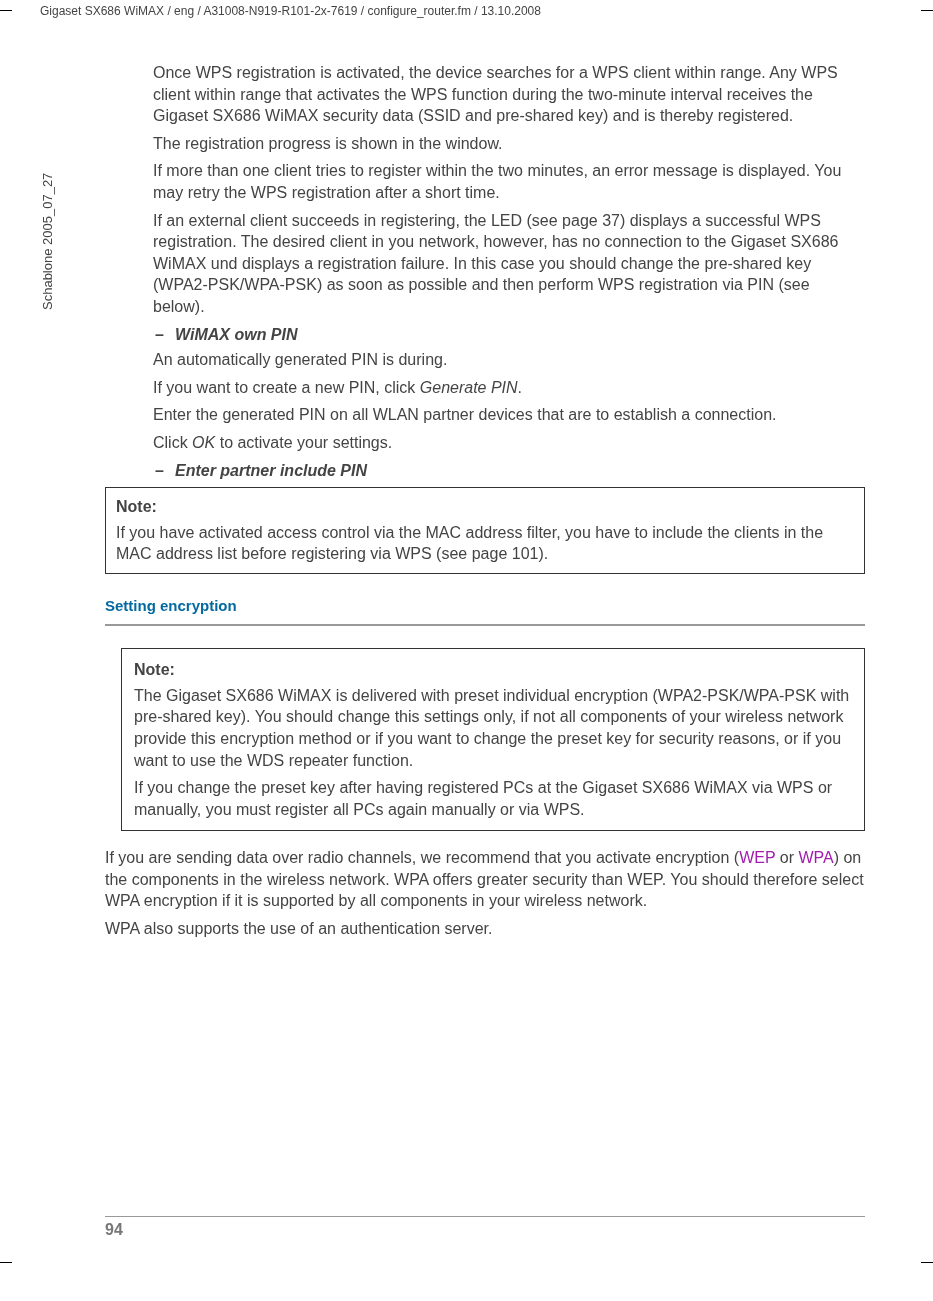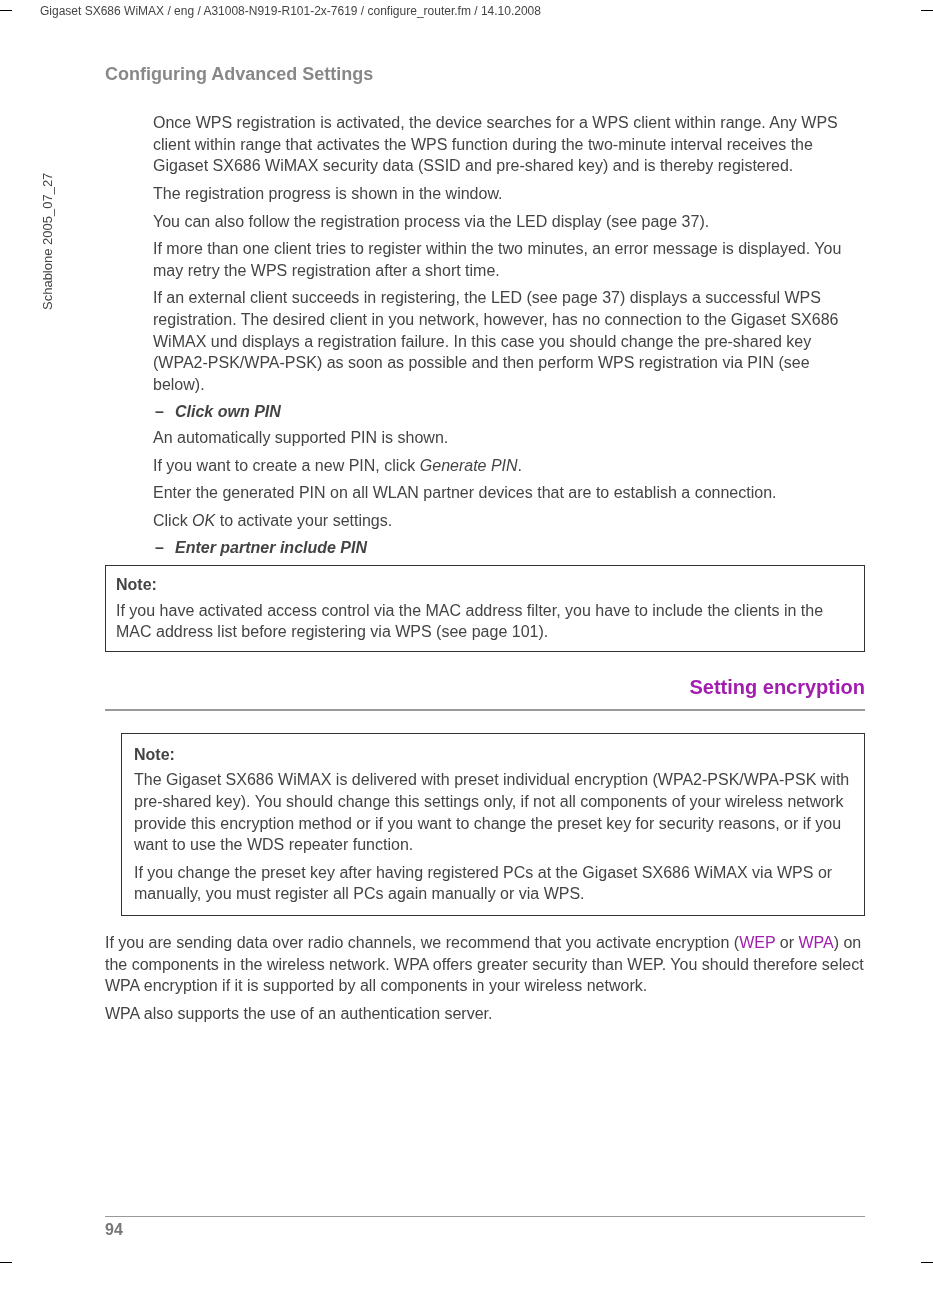--- a/index.html
+++ b/index.html
@@ -88,24 +88,23 @@
       border: 1px solid #333;
       padding: 10px 12px;
       margin: 22px 0 16px 16px;
     }
     .note-title {
       font-weight: bold;
       margin-bottom: 4px;
     }
     .h2 {
       font-weight: bold;
-      font-size: 20px;
-      color: #a21caf;
+      font-size: 15px;
+      color: #0369a1;
       margin: 22px 0 8px 0;
-      text-align: right;
     }
     .hr-gray {
       border: none;
       border-top: 2px solid #999;
       margin: 2px 0 0 0;
     }
     .link {
       color: #a21caf;
     }
     .page-num {
@@ -125,38 +124,36 @@
     }
   </style>
 </head>
 <body>
 
 <div class="crop-mark tl-h"></div>
 <div class="crop-mark tr-h"></div>
 <div class="crop-mark bl-h"></div>
 <div class="crop-mark br-h"></div>
 
-<div class="header-path">Gigaset SX686 WiMAX / eng / A31008-N919-R101-2x-7619 / configure_router.fm / 14.10.2008</div>
+<div class="header-path">Gigaset SX686 WiMAX / eng / A31008-N919-R101-2x-7619 / configure_router.fm / 13.10.2008</div>
 
 <div class="sidebar-text2">Schablone 2005_07_27</div>
 
 <div class="content">
-  <div class="section-title">Configuring Advanced Settings</div>
 
   <div class="indent1 para">Once WPS registration is activated, the device searches for a WPS client within range. Any WPS client within range that activates the WPS function during the two-minute interval receives the Gigaset SX686 WiMAX security data (SSID and pre-shared key) and is thereby registered.</div>
   <div class="indent1 para">The registration progress is shown in the window.</div>
-  <div class="indent1 para">You can also follow the registration process via the LED display (see page 37).</div>
   <div class="indent1 para">If more than one client tries to register within the two minutes, an error message is displayed. You may retry the WPS registration after a short time.</div>
   <div class="indent1 para">If an external client succeeds in registering, the LED (see page 37) displays a successful WPS registration. The desired client in you network, however, has no connection to the Gigaset SX686 WiMAX und displays a registration failure. In this case you should change the pre-shared key (WPA2-PSK/WPA-PSK) as soon as possible and then perform WPS registration via PIN (see below).</div>
 
   <div class="dash-item">
     <div class="dash">–</div>
-    <div class="dash-content">Click own PIN</div>
+    <div class="dash-content">WiMAX own PIN</div>
   </div>
-  <div class="indent1 para">An automatically supported PIN is shown.</div>
+  <div class="indent1 para">An automatically generated PIN is during.</div>
   <div class="indent1 para">
     <span>If you want to create a new PIN, click </span><span class="bold-ital">Generate PIN</span><span>.</span>
   </div>
   <div class="indent1 para">Enter the generated PIN on all WLAN partner devices that are to establish a connection.</div>
   <div class="indent1 para">
     <span>Click </span><span class="bold-ital">OK</span><span> to activate your settings.</span>
   </div>
 
   <div class="dash-item">
     <div class="dash">–</div>

